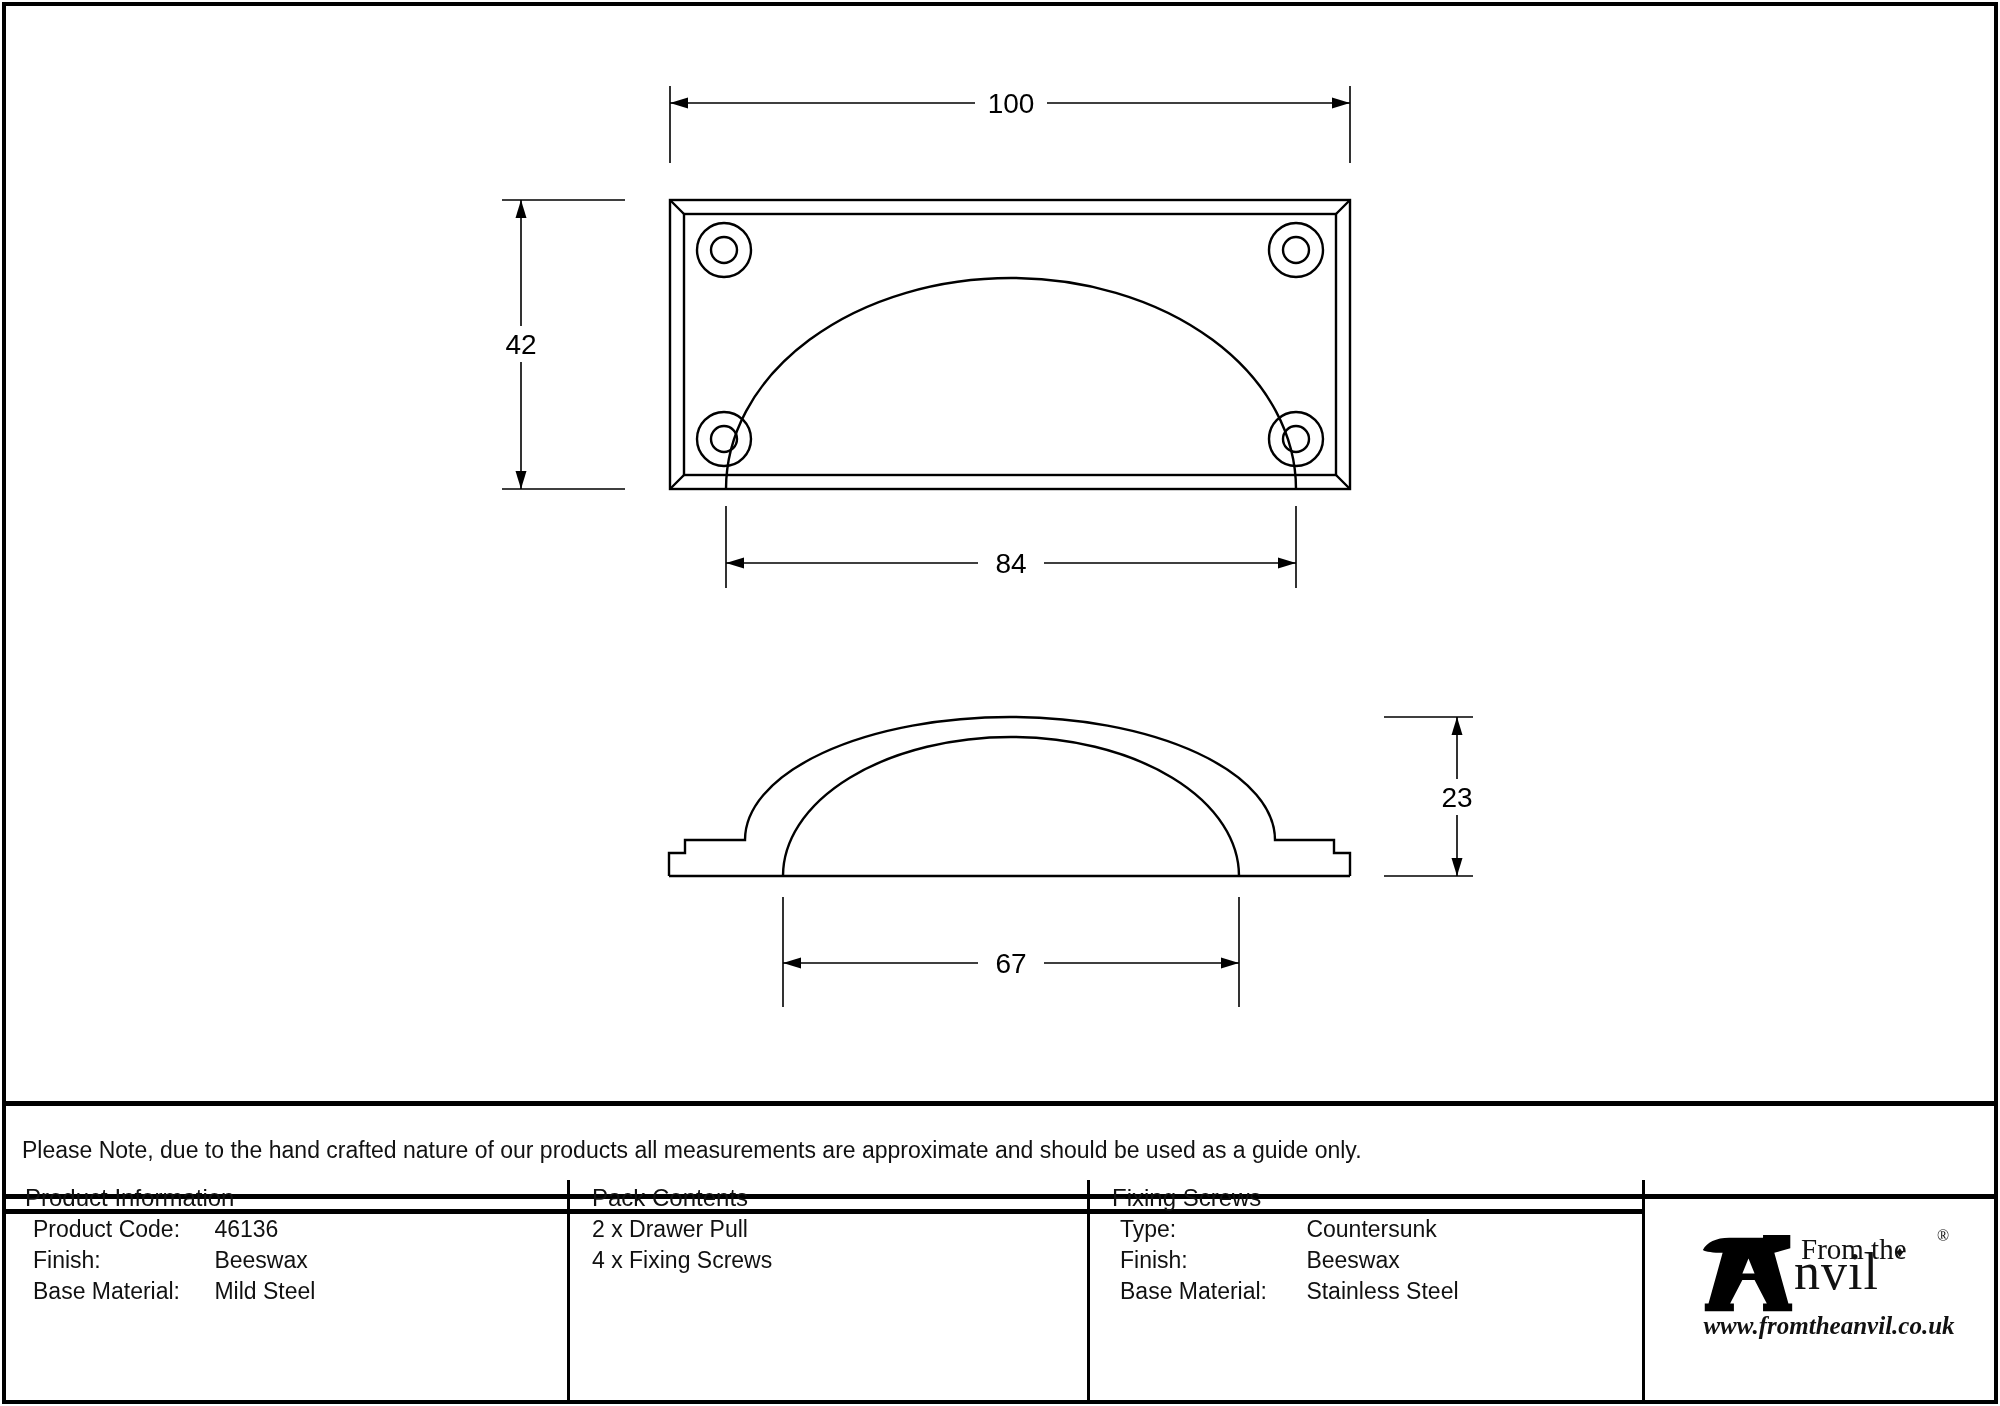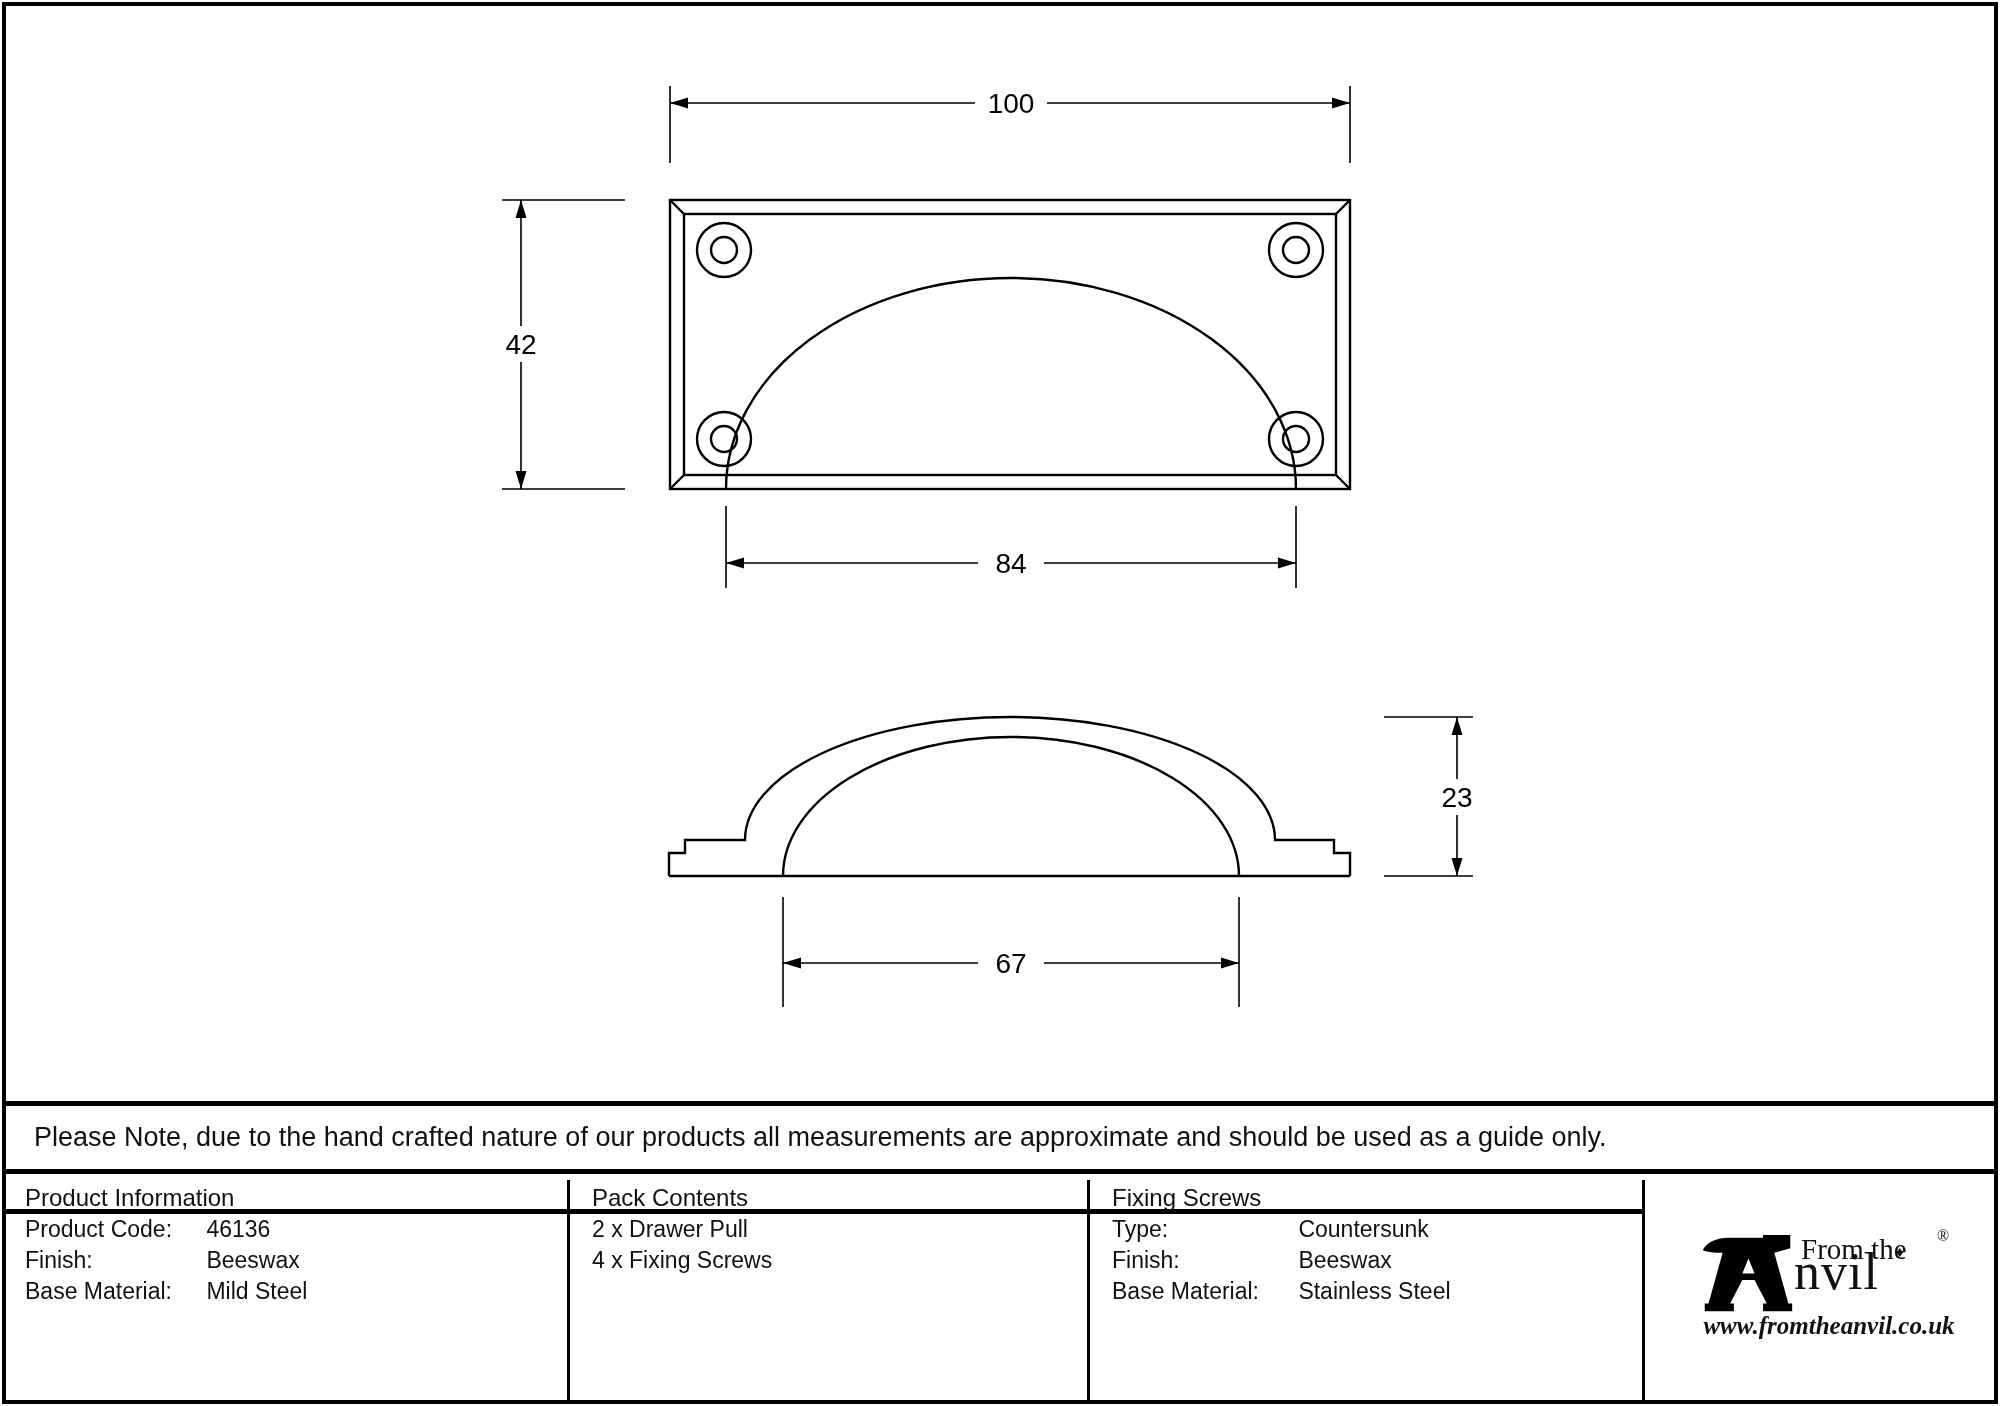--- a/index.html
+++ b/index.html
@@ -8,31 +8,31 @@
     font-family:"Liberation Sans","DejaVu Sans",sans-serif;color:#111;
     overflow:hidden;
   }
   .page-border{position:absolute;inset:2px;border:4px solid #000;pointer-events:none;}
   #drawing{position:absolute;left:0;top:0;}
   #drawing .shape{stroke:#000;stroke-width:2.4;fill:none;}
   #drawing .dim{stroke:#000;stroke-width:1.6;fill:none;}
   #drawing .arrow{fill:#000;stroke:none;}
   #drawing text{font-family:"Liberation Sans","DejaVu Sans",sans-serif;font-size:28px;fill:#000;}
   .note-box{
-    position:absolute;left:2px;right:2px;top:1101px;height:73px;
+    position:absolute;left:2px;right:2px;top:1101px;height:98px;
     border-top:5px solid #000;border-bottom:5px solid #000;
-    display:flex;align-items:center;padding-left:32px;box-sizing:border-box;
-    font-size:27px;
+    display:flex;align-items:center;padding-left:20px;box-sizing:border-box;
+    font-size:23px;
   }
   .vline{position:absolute;width:3px;background:#000;top:1180px;height:223px;}
   .hline-header{position:absolute;left:2px;top:1209px;width:1643px;height:5px;background:#000;}
   .th{position:absolute;top:1184px;font-size:24px;}
   .cell{position:absolute;top:1214px;font-size:23px;}
   .trow{line-height:31px;white-space:nowrap;}
-  .lbl{display:inline-block;}
+  .lbl{display:inline-block;margin-left:8px;}
   .cell-product .lbl{width:175px;}
   .cell-screws .lbl{width:180px;}
   
   .logo-fromthe{position:absolute;left:1801px;top:1233px;font-family:"Liberation Serif","DejaVu Serif",serif;font-size:29px;}
   .logo-diamond{position:absolute;left:1896px;top:1243px;font-size:15px;}
   .logo-word{position:absolute;left:1794px;top:1246px;font-family:"Liberation Serif","DejaVu Serif",serif;font-size:52px;line-height:1;letter-spacing:1px;}
   .logo-reg{position:absolute;left:1937px;top:1227px;font-size:16px;font-family:"Liberation Serif","DejaVu Serif",serif;}
   .logo-url{position:absolute;left:1698px;top:1312px;width:262px;text-align:center;
     font-family:"Liberation Serif","DejaVu Serif",serif;font-style:italic;font-size:25px;font-weight:bold;}
   .logo-anvil{position:absolute;left:1701px;top:1234px;}

